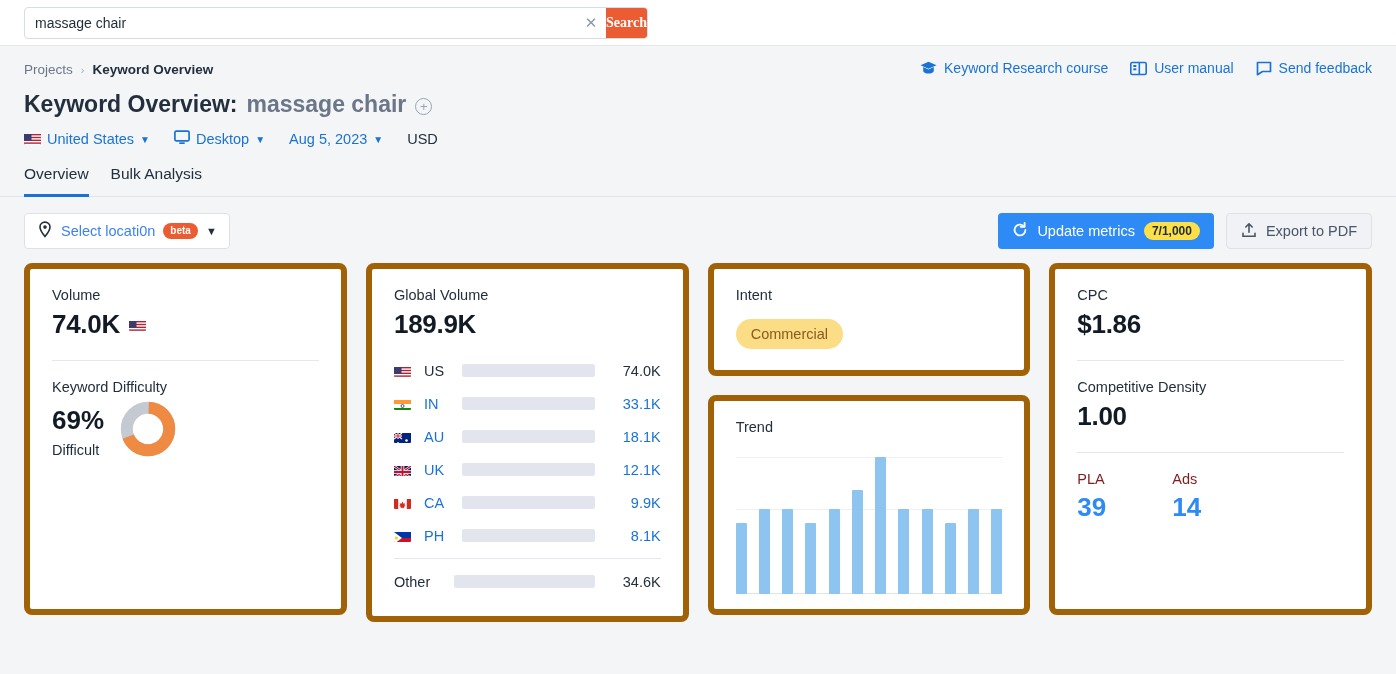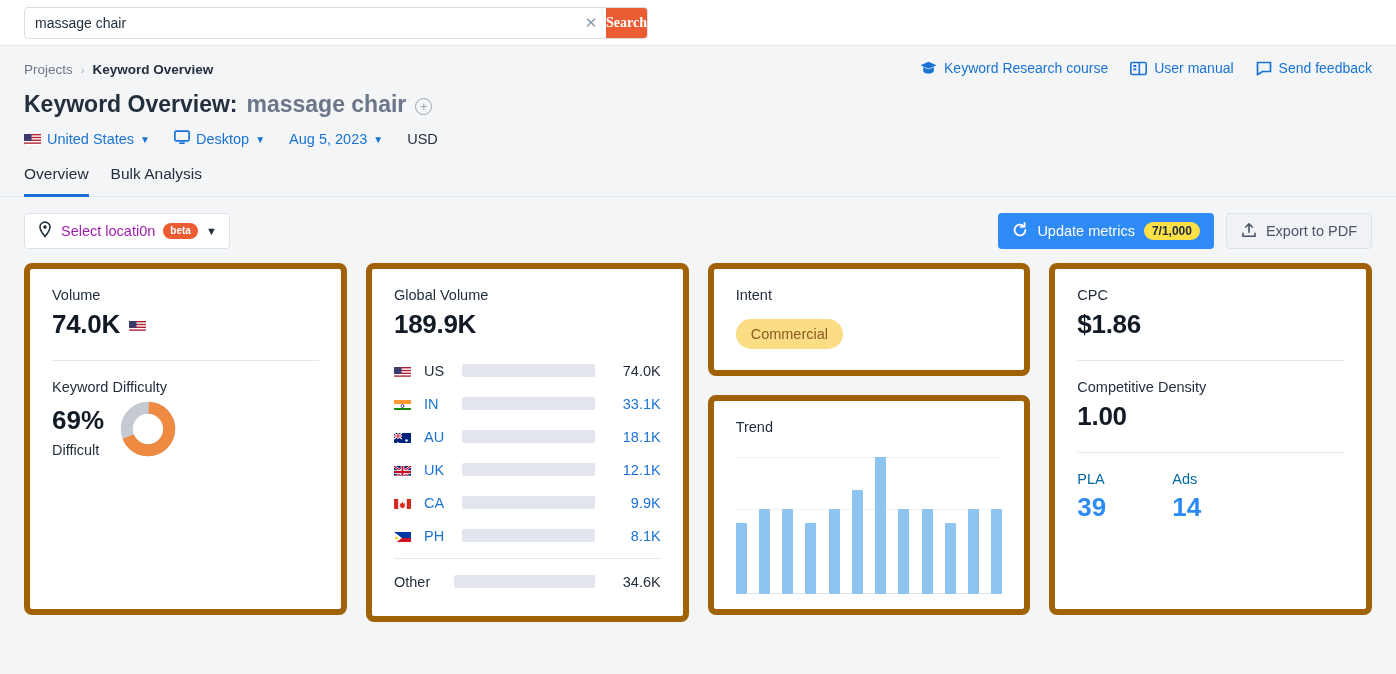--- a/index.html
+++ b/index.html
@@ -130,21 +130,21 @@
   .toolbar {
     padding: 16px 24px 0 24px;
     display: flex; align-items: center; justify-content: space-between;
   }
   .loc-select {
     display: flex; align-items: center; gap: 8px;
     height: 36px; padding: 0 12px;
     background: #fff; border: 1px solid #dde2e9; border-radius: 4px;
     cursor: pointer; font-size: 14.5px;
   }
-  .loc-placeholder { color: #a21caf; }
+  .loc-placeholder { color: #3b82f6; }
   .beta-badge {
     background: #eb5c33; color: #fff; font-size: 10px; font-weight: bold;
     border-radius: 8px; padding: 2px 7px; line-height: 1.2;
   }
   .loc-caret { color: #232f3d; font-size: 11px; }
 
   .toolbar-right { display: flex; align-items: center; gap: 12px; }
   .btn-update {
     display: flex; align-items: center; gap: 9px;
     background: #2e8bf5; color: #fff; border: none;
@@ -231,21 +231,21 @@
     position: absolute; left: 0; right: 0; height: 1px; background: #eceff3;
   }
   .trend-bars {
     position: absolute; left: 0; right: 0; bottom: 0; height: 137px;
     display: flex; align-items: flex-end; justify-content: space-between;
   }
   .trend-bar { width: 11px; background: #8ec5f0; border-radius: 1px; }
 
   
   .pla-ads { display: flex; gap: 66px; }
-  .pa-label { font-size: 14.5px; color: #0369a1; margin-bottom: 5px; }
+  .pa-label { font-size: 14.5px; color: #7f1d1d; margin-bottom: 5px; }
   .pa-value { font-size: 26px; font-weight: bold; color: #2e8bf5; cursor: pointer; }
 </style>
 </head>
 <body>
 
 <div class="searchbar-row">
   <div class="search-wrap">
     <input class="search-input" value="massage chair" placeholder="Enter keyword" style="">
     <button class="search-clear">✕</button>
     <button class="search-btn">Search</button>

